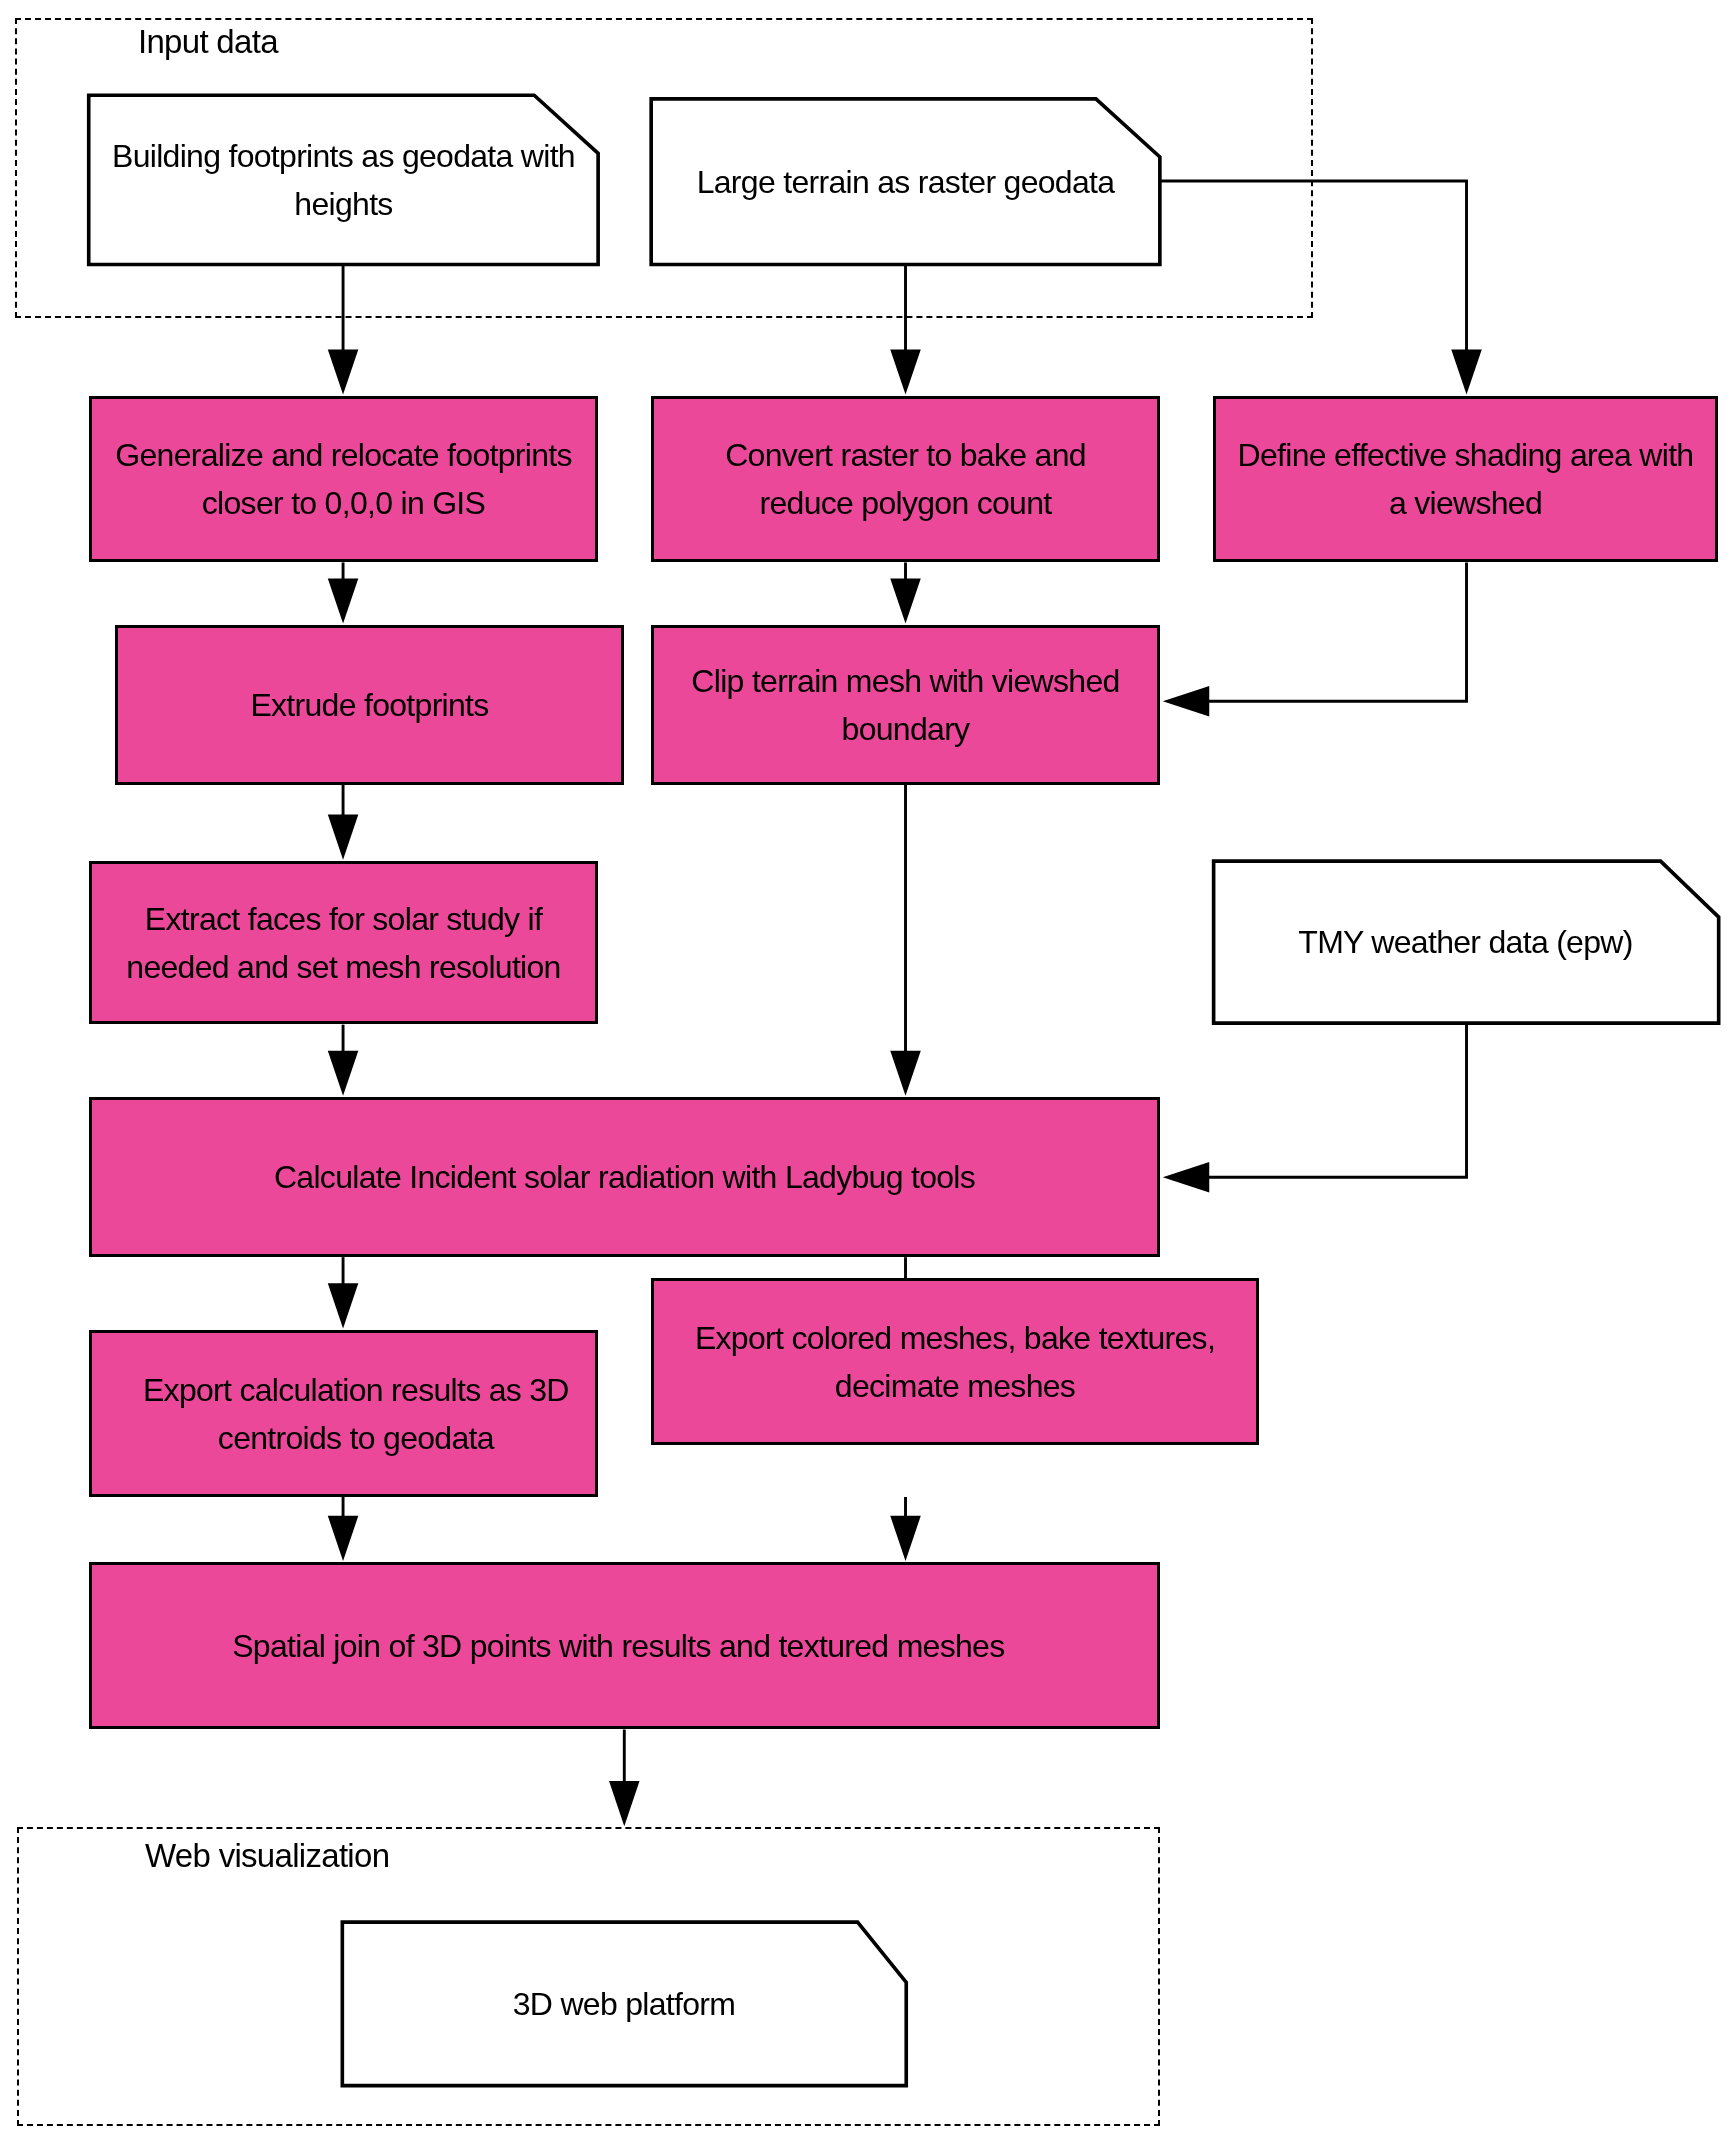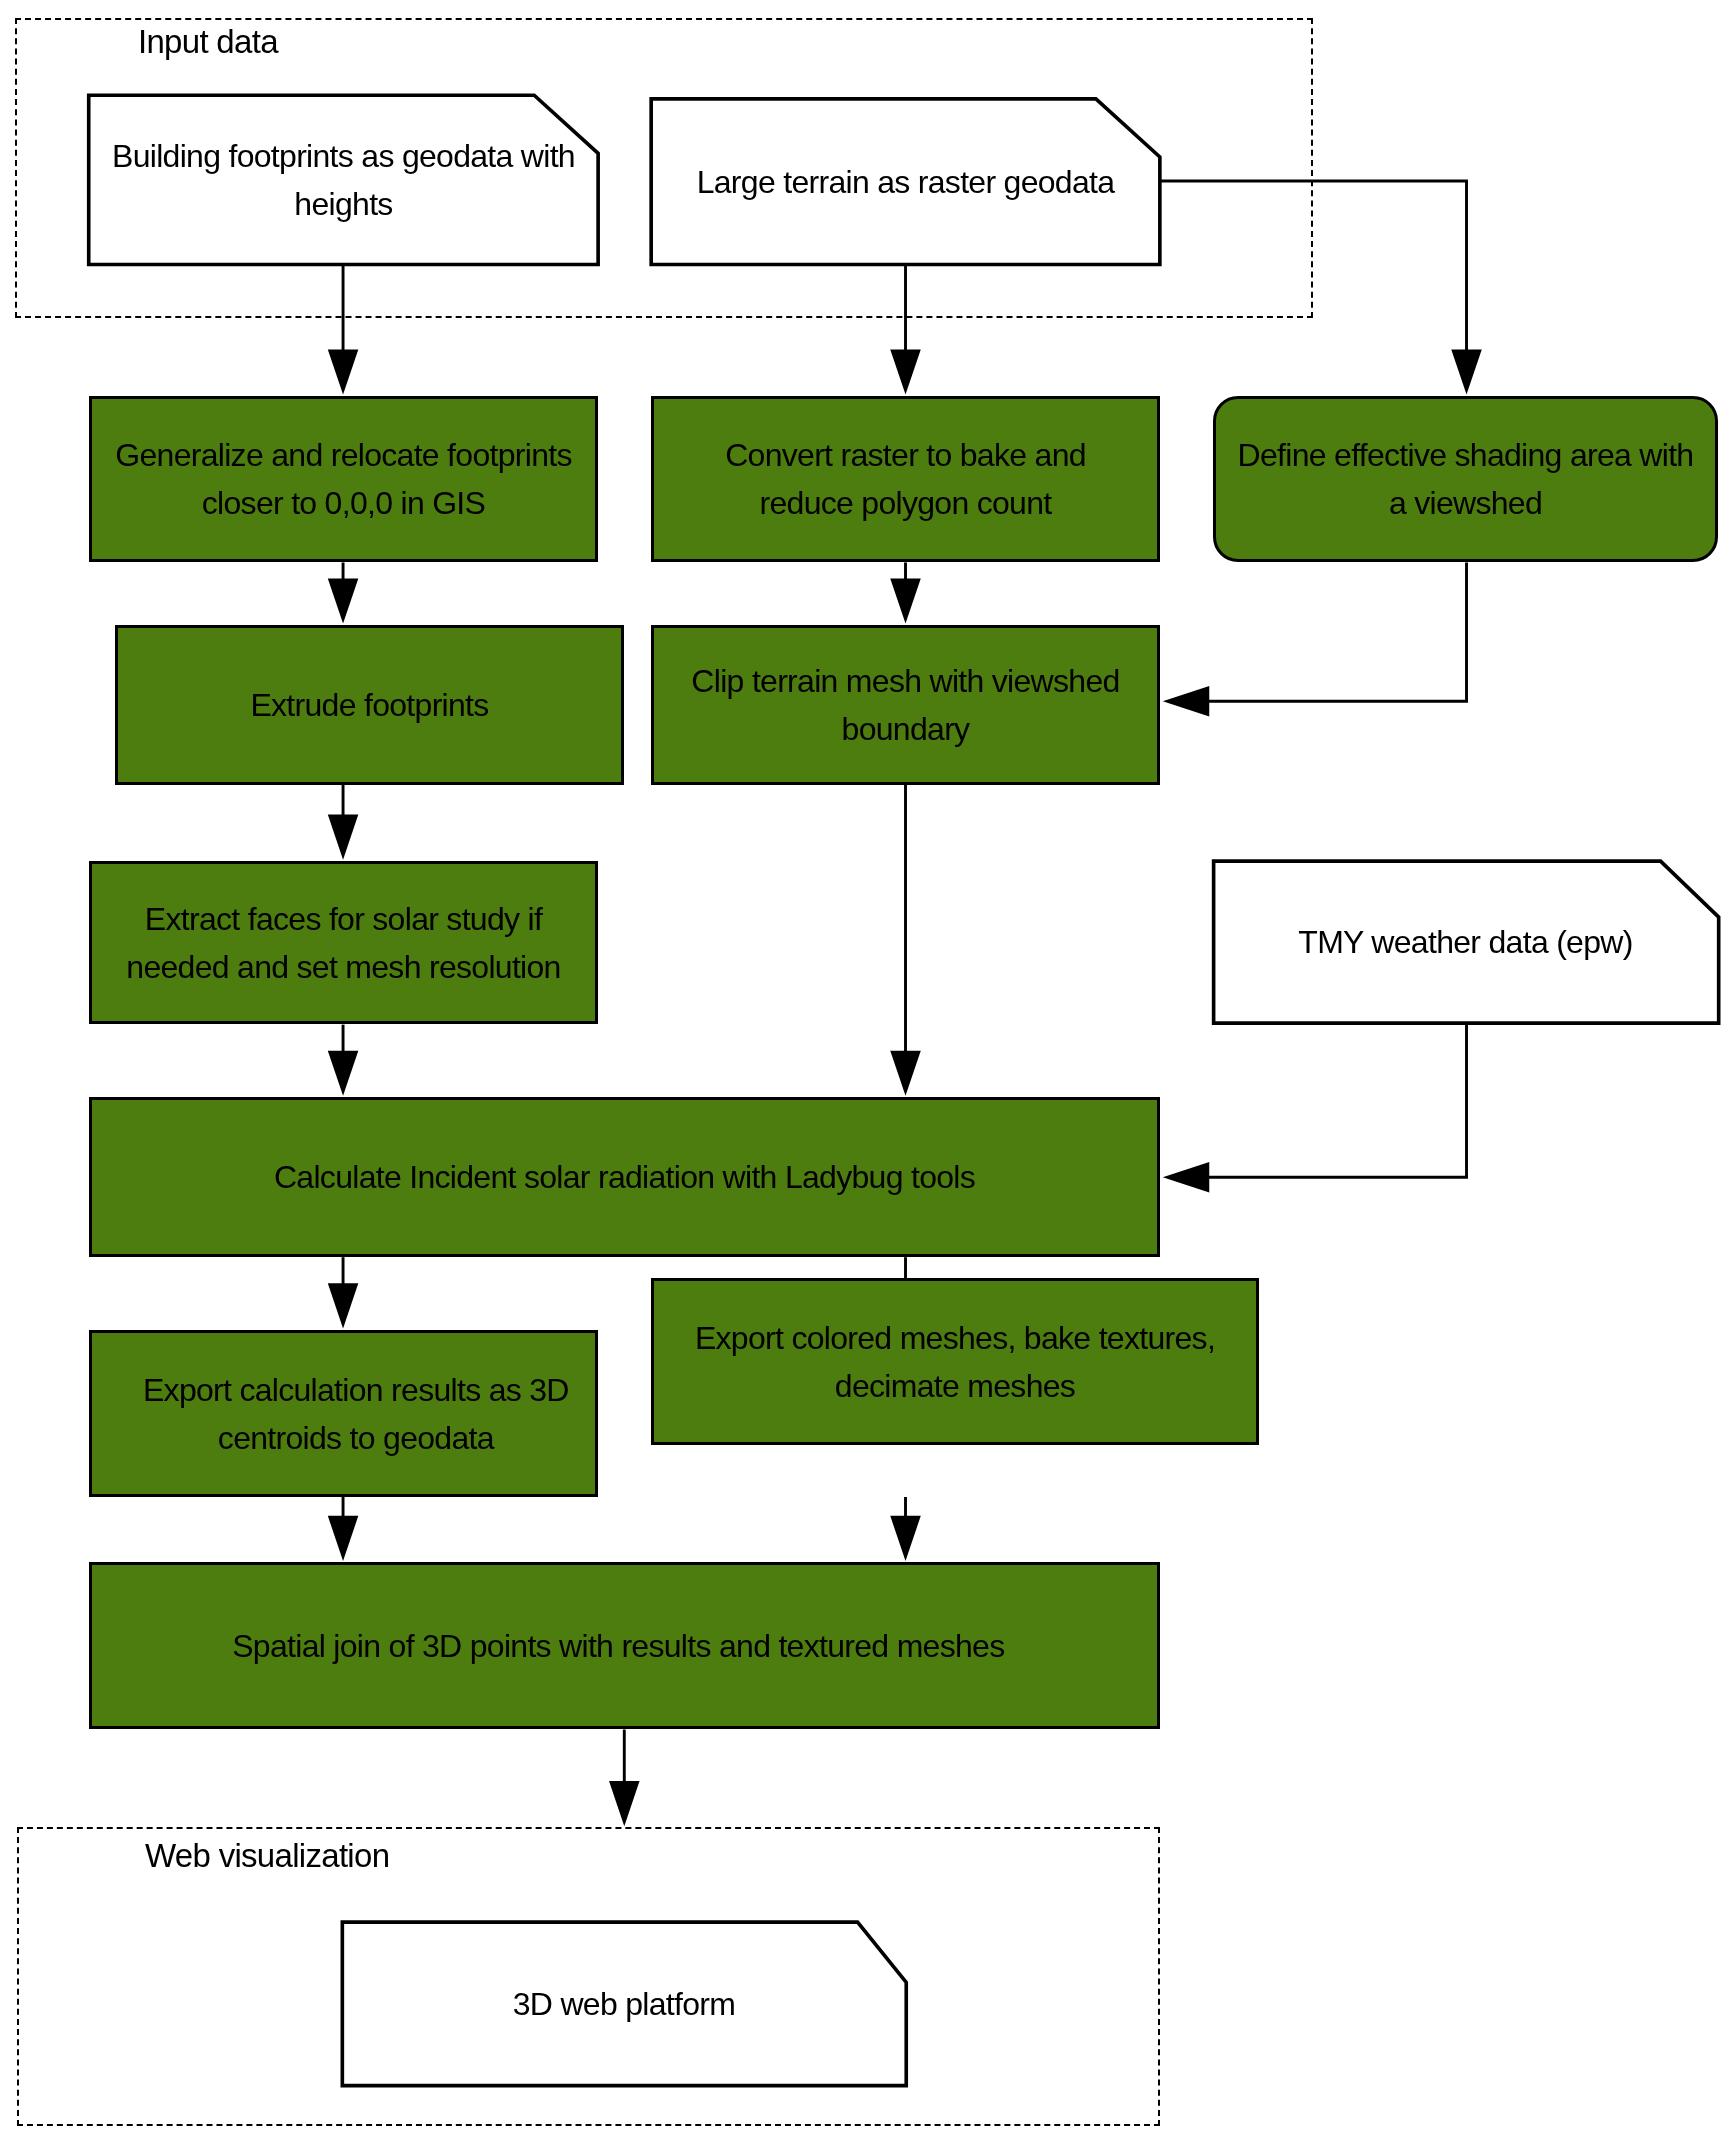--- a/index.html
+++ b/index.html
@@ -31,21 +31,21 @@
   .group-label {
     position: absolute;
     font-size: 33px;
     letter-spacing: -0.7px;
     white-space: nowrap;
   }
   .box {
     position: absolute;
     border: 3.6px solid #000000;
     box-sizing: border-box;
-    background: #4d7c0f;
+    background: #ec4899;
     display: flex;
     align-items: center;
     justify-content: center;
     text-align: center;
     font-size: 32px;
     line-height: 1.5;
     letter-spacing: -0.7px;
     padding: 0 20.3px;
   }
   .doc-label {
@@ -137,21 +137,21 @@
       <polygon class="edge-head" points="1225,2086 1267,2086 1246,2148"></polygon>
     </g>
     <g>
       <line class="edge-line" x1="859" y1="2380" x2="859" y2="2456"></line>
       <polygon class="edge-head" points="838,2451 880,2451 859,2513"></polygon>
     </g>
   </svg>
 
   <div class="box" style="left:89px; top:396px; width:509px; height:166px;">Generalize and relocate footprints closer to 0,0,0 in GIS</div>
   <div class="box" style="left:651px; top:396px; width:509px; height:166px;">Convert raster to bake and reduce polygon count</div>
-  <div class="box" style="left:1213px; top:396px; width:505px; height:166px;border-radius:25px;">Define effective shading area with a viewshed</div>
+  <div class="box" style="left:1213px; top:396px; width:505px; height:166px;">Define effective shading area with a viewshed</div>
   <div class="box" style="left:89px; top:625px; width:509px; height:160px;margin-left:26px;">Extrude footprints</div>
   <div class="box" style="left:651px; top:625px; width:509px; height:160px;">Clip terrain mesh with viewshed boundary</div>
   <div class="box" style="left:89px; top:861px; width:509px; height:163px;">Extract faces for solar study if needed and set mesh resolution</div>
   <div class="box" style="left:89px; top:1097px; width:1071px; height:160px;">Calculate Incident solar radiation with Ladybug tools</div>
   <div class="box" style="left:89px; top:1330px; width:509px; height:167px;padding-left:45px;">Export calculation results as 3D centroids to geodata</div>
   <div class="box" style="left:651px; top:1278px; width:608px; height:167px;">Export colored meshes, bake textures, decimate meshes</div>
   <div class="box" style="left:89px; top:1562px; width:1071px; height:167px;padding-left:8px;">Spatial join of 3D points with results and textured meshes</div>
 
   <div class="doc-label" style="left:89px; top:95px; width:509px; height:169px;">Building footprints as geodata with heights</div>
   <div class="doc-label" style="left:651px; top:99px; width:509px; height:166px;">Large terrain as raster geodata</div>

